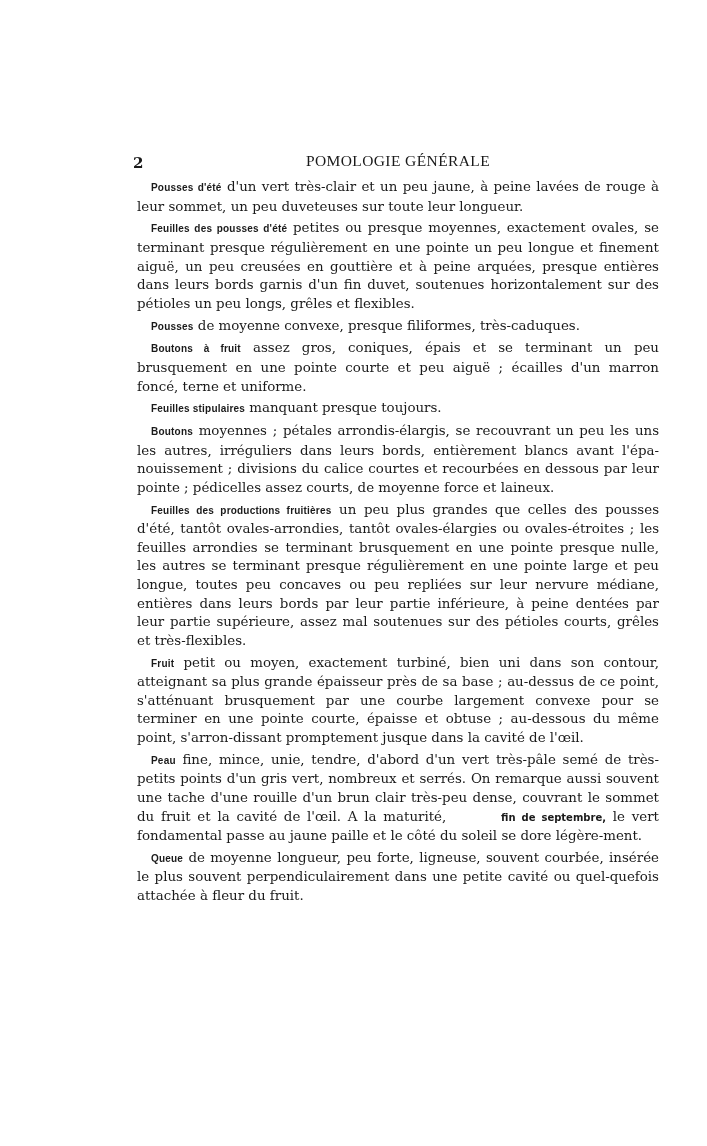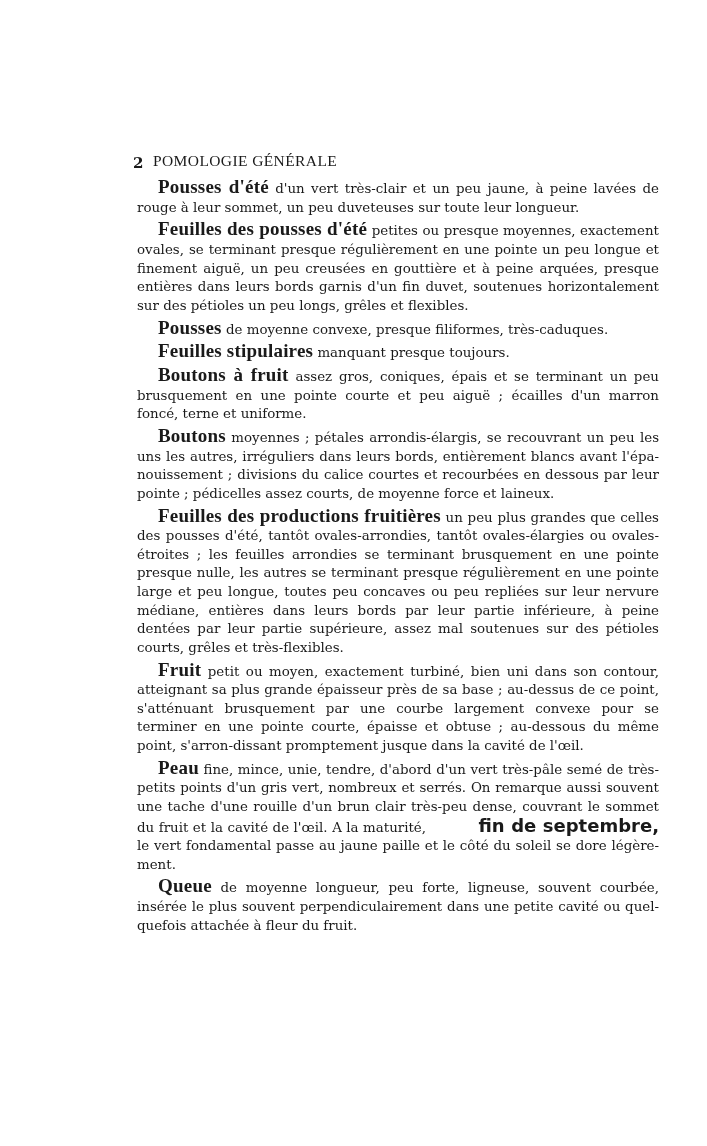--- a/index.html
+++ b/index.html
@@ -20,67 +20,66 @@
     position: relative;
     height: 24px;
     font-size: 14.5px;
     letter-spacing: 0.4px;
   }
   .page-number {
     position: absolute; left: -4px; top: 4px;
     font-weight: bold; font-size: 15px;
   }
   .running-title {
-    position: absolute; left: 16px; right: 0; top: 2px;
-    text-align: left;
+    position: absolute; left: 0; right: 0; top: 2px;
+    text-align: center;
     font-family: "Liberation Serif", serif;
     font-size: 15.5px;
   }
   .entries { margin-top: 4px; }
   .entry {
     font-size: 13.4px;
     line-height: 18.6px;
     text-align: justify;
     text-indent: 14px;
     margin: 0 0 3.2px 0;
     hyphens: manual;
   }
   .term {
-    font-family: Liberation Serif, serif;
+    font-family: Liberation Sans, sans-serif;
     font-weight: 900;
-    font-size: 19px;
+    font-size: 10px;
     letter-spacing: 0.2px;
-    margin-left: 7px;
   }
   .emph {
     font-family: "DejaVu Sans", sans-serif;
     font-weight: 900;
-    font-size: 18px;
+    font-size: 10px;
     margin-left: 48px;
   }
 </style>
 </head>
 <body>
 
 <div class="page">
   <div class="header">
     <span class="page-number">2</span>
     <span class="running-title">POMOLOGIE GÉNÉRALE</span>
   </div>
 
   <div class="entries">
     <p class="entry"><span class="term">Pousses d'été</span><span> d'un vert très-clair et un peu jaune, à peine lavées de rouge à leur sommet, un peu duveteuses sur toute leur longueur.</span></p>
 
     <p class="entry"><span class="term">Feuilles des pousses d'été</span><span> petites ou presque moyennes, exactement ovales, se terminant presque régulièrement en une pointe un peu longue et finement aiguë, un peu creusées en gouttière et à peine arquées, presque entières dans leurs bords garnis d'un fin duvet, soutenues horizontalement sur des pétioles un peu longs, grêles et flexibles.</span></p>
 
     <p class="entry"><span class="term">Pousses</span><span> de moyenne convexe, presque filiformes, très-caduques.</span></p>
 
+    <p class="entry"><span class="term">Boutons à fruit</span><span> assez gros, coniques, épais et se terminant un peu brusquement en une pointe courte et peu aiguë ; écailles d'un marron foncé, terne et uniforme.</span></p>
+
     <p class="entry"><span class="term">Feuilles stipulaires</span><span> manquant presque toujours.</span></p>
-
-    <p class="entry"><span class="term">Boutons à fruit</span><span> assez gros, coniques, épais et se terminant un peu brusquement en une pointe courte et peu aiguë ; écailles d'un marron foncé, terne et uniforme.</span></p>
 
     <p class="entry"><span class="term">Boutons</span><span> moyennes ; pétales arrondis-élargis, se recouvrant un peu les uns les autres, irréguliers dans leurs bords, entièrement blancs avant l'épa-nouissement ; divisions du calice courtes et recourbées en dessous par leur pointe ; pédicelles assez courts, de moyenne force et laineux.</span></p>
 
     <p class="entry"><span class="term">Feuilles des productions fruitières</span><span> un peu plus grandes que celles des pousses d'été, tantôt ovales-arrondies, tantôt ovales-élargies ou ovales-étroites ; les feuilles arrondies se terminant brusquement en une pointe presque nulle, les autres se terminant presque régulièrement en une pointe large et peu longue, toutes peu concaves ou peu repliées sur leur nervure médiane, entières dans leurs bords par leur partie inférieure, à peine dentées par leur partie supérieure, assez mal soutenues sur des pétioles courts, grêles et très-flexibles.</span></p>
 
 
     <p class="entry"><span class="term">Fruit</span><span> petit ou moyen, exactement turbiné, bien uni dans son contour, atteignant sa plus grande épaisseur près de sa base ; au-dessus de ce point, s'atténuant brusquement par une courbe largement convexe pour se terminer en une pointe courte, épaisse et obtuse ; au-dessous du même point, s'arron-dissant promptement jusque dans la cavité de l'œil.</span></p>
 
     <p class="entry"><span class="term">Peau</span><span> fine, mince, unie, tendre, d'abord d'un vert très-pâle semé de très-petits points d'un gris vert, nombreux et serrés. On remarque aussi souvent une tache d'une rouille d'un brun clair très-peu dense, couvrant le sommet du fruit et la cavité de l'œil. A la maturité, </span><span class="emph">fin de septembre,</span><span> le vert fondamental passe au jaune paille et le côté du soleil se dore légère-ment.</span></p>
 

